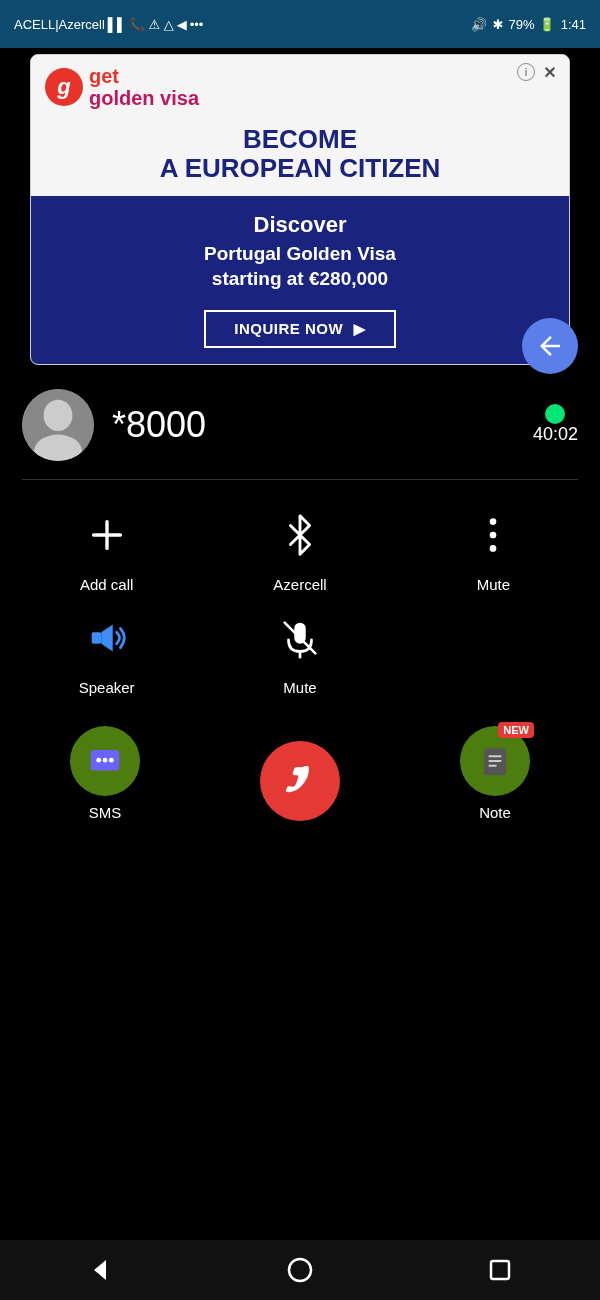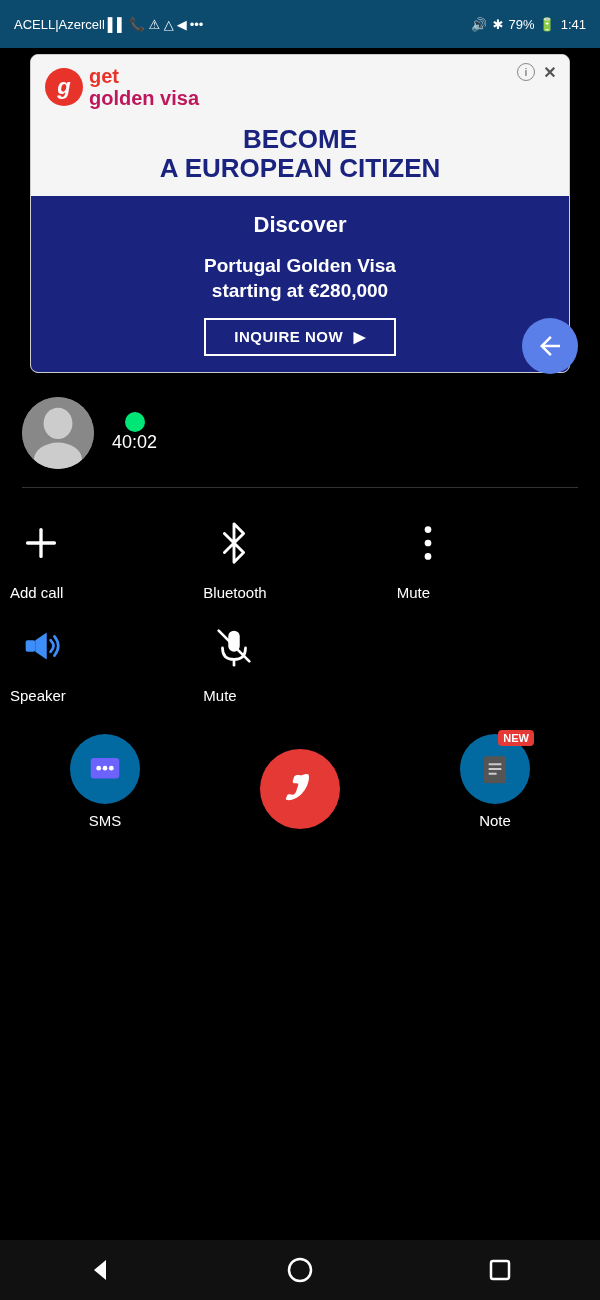--- a/index.html
+++ b/index.html
@@ -106,31 +106,31 @@
     }
     .ad-body {
       background: #1a237e;
       padding: 16px 14px;
       text-align: center;
       color: #fff;
     }
     .ad-body-title {
       font-size: 22px;
       font-weight: bold;
-      margin-bottom: 16px;
+      margin-bottom: 4px;
     }
     .ad-body-sub {
       font-size: 19px;
       font-weight: bold;
       line-height: 1.3;
-      margin-bottom: 14px;
+      margin-bottom: 4px;
     }
     .ad-cta {
       display: inline-block;
-      margin-top: 0;
+      margin-top: 14px;
       border: 2px solid #fff;
       padding: 8px 28px;
       font-size: 15px;
       font-weight: bold;
       color: #fff;
       letter-spacing: 0.5px;
       text-transform: uppercase;
       cursor: pointer;
     }
     .ad-cta-arrow { margin-left: 6px; }
@@ -207,21 +207,21 @@
     .controls-grid {
       display: grid;
       grid-template-columns: repeat(3, 1fr);
       row-gap: 14px;
       padding: 24px 10px 10px;
       background: #000;
     }
     .control-item {
       display: flex;
       flex-direction: column;
-      align-items: flex-start;
+      align-items: center;
       gap: 10px;
       cursor: pointer;
     }
     .control-icon-wrap {
       width: 62px; height: 62px;
       display: flex; align-items: center; justify-content: center;
     }
     .control-label {
       color: #fff;
       font-size: 15px;
@@ -242,21 +242,21 @@
       display: flex;
       flex-direction: column;
       align-items: center;
       gap: 8px;
       cursor: pointer;
       position: relative;
     }
     .action-circle {
       width: 70px; height: 70px;
       border-radius: 50%;
-      background: #0369a1;
+      background: #4d7c0f;
       display: flex; align-items: center; justify-content: center;
     }
     .action-circle.end-call {
       width: 80px; height: 80px;
       background: #e53935;
     }
     .action-label {
       color: #fff;
       font-size: 15px;
     }
@@ -355,20 +355,21 @@
 </div>
 
 <div class="call-info">
   <div class="avatar">
     <svg viewBox="0 0 60 60" width="72" height="72">
       <rect width="60" height="60" fill="#888" rx="36"></rect>
       <ellipse cx="30" cy="22" rx="12" ry="13" fill="#ccc"></ellipse>
       <ellipse cx="30" cy="52" rx="20" ry="14" fill="#ccc"></ellipse>
     </svg>
   </div>
+  <div class="call-number">*8000</div>
   <div class="call-timer-col">
     <div class="call-active-dot"></div>
     <div class="call-timer">40:02</div>
   </div>
 </div>
 
 <div class="call-divider"></div>
 
 <div class="controls-grid">
 
@@ -381,21 +382,21 @@
     </div>
     <span class="control-label">Add call</span>
   </div>
 
   <div class="control-item">
     <div class="control-icon-wrap">
       <svg class="icon-svg" viewBox="0 0 48 48" fill="none">
         <polyline points="14,14 34,34 24,44 24,4 34,14 14,34" stroke="#fff" stroke-width="3" stroke-linecap="round" stroke-linejoin="round"></polyline>
       </svg>
     </div>
-    <span class="control-label">Bluetooth</span>
+    <span class="control-label">Azercell</span>
   </div>
 
   <div class="control-item">
     <div class="control-icon-wrap">
       <svg class="icon-svg" viewBox="0 0 48 48" fill="#fff">
         <circle cx="24" cy="10" r="3.5"></circle>
         <circle cx="24" cy="24" r="3.5"></circle>
         <circle cx="24" cy="38" r="3.5"></circle>
       </svg>
     </div>

